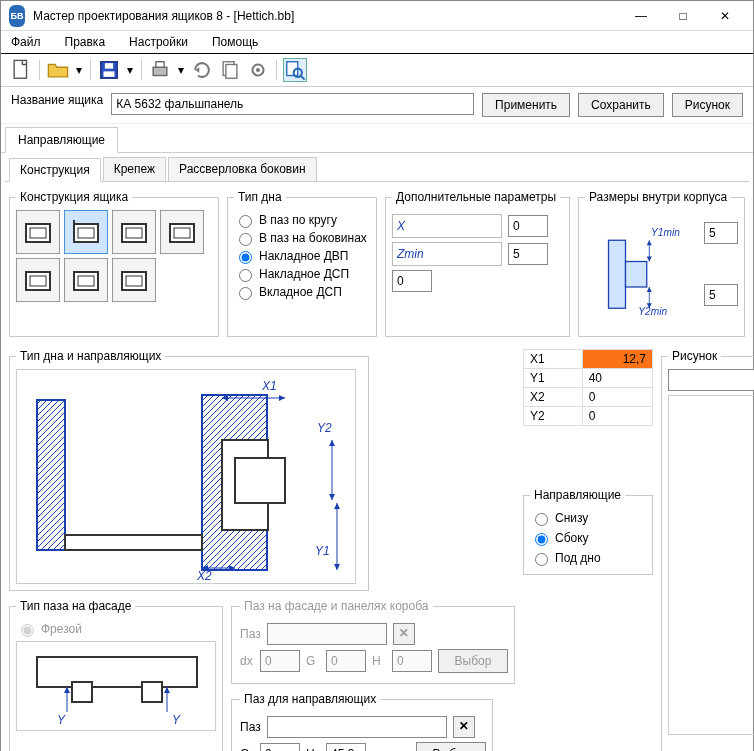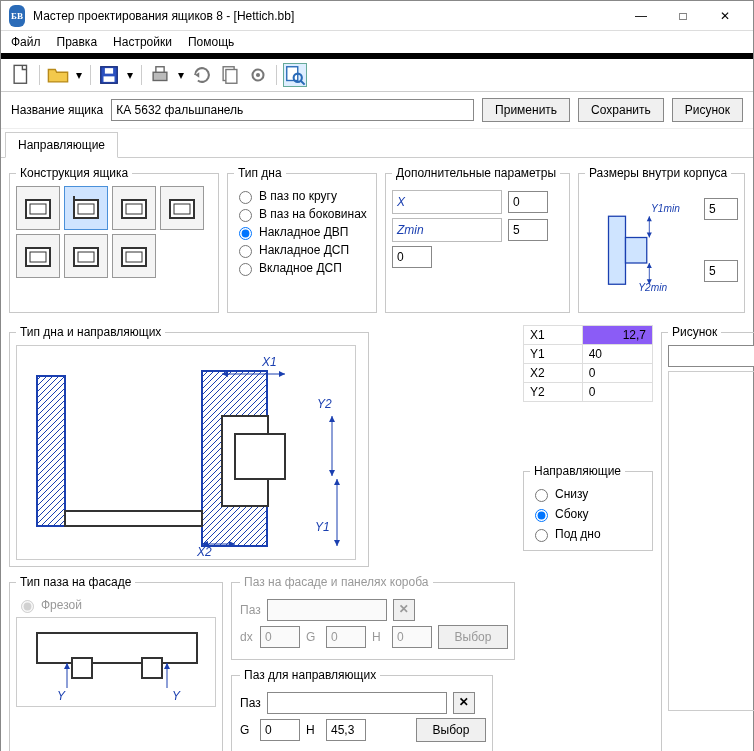--- a/index.html
+++ b/index.html
@@ -1,29 +1,29 @@
 <!DOCTYPE html>
 <html><head>
 <meta charset="utf-8">
 <style>
 * { box-sizing: border-box; font-family: "Segoe UI", Tahoma, sans-serif; font-size: 12px; }
 body { margin: 0; background: #fff; }
 .window { width: 754px; border: 1px solid #888; background: #fff; }
 .titlebar { height: 30px; display: flex; align-items: center; padding: 0 8px; border-bottom: 1px solid #ddd; }
-.titlebar .icon { width: 16px; height: 22px; background: #2a6bb8; color: #fff; font-size: 9px; font-weight: bold; display: flex; align-items: center; justify-content: center; border-radius: 6px; font-family: Liberation Serif, serif; }
+.titlebar .icon { width: 16px; height: 22px; background: #2a6bb8; color: #fff; font-size: 9px; font-weight: bold; display: flex; align-items: center; justify-content: center; border-radius: 6px; }
 .titlebar .title { margin-left: 8px; flex: 1; }
 .titlebar .btns { display: flex; gap: 2px; }
 .titlebar .btns span { width: 40px; height: 24px; display: flex; align-items: center; justify-content: center; cursor: pointer; }
-.menubar { padding: 4px 10px; display: flex; gap: 16px; border-bottom: 6px solid #000000; }
+.menubar { padding: 4px 10px; display: flex; gap: 24px; border-bottom: 1px solid #000000; }
 .menubar span { cursor: pointer; }
 .toolbar { padding: 4px 8px; display: flex; gap: 4px; align-items: center; border-bottom: 1px solid #ccc; }
 .tbtn { width: 24px; height: 24px; border: 1px solid transparent; display: flex; align-items: center; justify-content: center; cursor: pointer; }
 .tbtn.active { border-color: #6a9; background: #def; }
 .sep { width: 1px; height: 20px; background: #ccc; margin: 0 2px; }
-.row { padding: 6px 10px; display: flex; align-items: center; gap: 8px; border-bottom: 1px solid #eee; }
+.row { padding: 6px 10px; display: flex; align-items: flex-start; gap: 8px; border-bottom: 1px solid #eee; }
 .label { white-space: nowrap; }
 input[type=text] { border: 1px solid #888; padding: 3px 4px; height: 22px; }
 .btn { border: 1px solid #888; background: #f0f0f0; padding: 4px 12px; cursor: pointer; min-width: 70px; text-align: center; height: 24px; }
 
 .tabs { display: flex; border-bottom: 1px solid #ccc; padding-left: 4px; margin-top: 2px; }
 .tab { padding: 5px 12px; border: 1px solid #ccc; border-bottom: none; background: #f4f4f4; cursor: pointer; margin-right: 2px; }
 .tab.active { background: #fff; border-bottom: 1px solid #fff; position: relative; top: 1px; }
 
 .inner-tabs { display: flex; border-bottom: 1px solid #ccc; padding-left: 4px; }
 .inner-tab { padding: 4px 10px; border: 1px solid #ccc; border-bottom: none; background: #f4f4f4; cursor: pointer; margin-right: 2px; }
@@ -41,21 +41,21 @@
 .param-row input { width: 40px; }
 .dim-fig { width: 120px; height: 120px; border: none; display: flex; align-items: center; justify-content: center; }
 .content2 { padding: 4px 8px 8px 8px; display: flex; gap: 8px; }
 .leftcol { display: flex; flex-direction: column; gap: 8px; }
 .midcol { display: flex; flex-direction: column; gap: 6px; }
 .rightcol { flex: 1; }
 .big-fig { width: 340px; height: 215px; border: 1px solid #ccc; background: #fff; }
 .tbl { border: 1px solid #ccc; border-collapse: collapse; width: 130px; }
 .tbl td { border: 1px solid #ddd; padding: 2px 6px; text-align: left; }
 .tbl td.val { width: 55px; }
-.tbl td.sel { background: #8b5cf6; padding-left: 40px; }
+.tbl td.sel { background: #f97316; padding-left: 40px; }
 .radio-row { display: flex; flex-direction: column; }
 .small-fig { width: 200px; height: 90px; border: 1px solid #ccc; margin-top: 4px; background: #fff; }
 .groove-row { display: flex; align-items: center; gap: 6px; margin: 4px 0; }
 .groove-row input { width: 40px; }
 .groove-row input.wide { width: 120px; }
 .groove-row .lbl { min-width: 14px; }
 .groove-row .x { width: 22px; height: 22px; border: 1px solid #888; background: #f0f0f0; text-align: center; cursor: pointer; font-weight: bold; line-height: 18px; }
 .disabled, .disabled * { color: #999; }
 .pic-area { border: 1px solid #ccc; height: 340px; margin-top: 4px; }
 .pic-path { display: flex; gap: 4px; align-items: center; }
@@ -148,20 +148,27 @@
     <input type="text" style="flex: 1 1 0%;" value="КА 5632 фальшпанель">
     <button class="btn">Применить</button>
     <button class="btn">Сохранить</button>
     <button class="btn">Рисунок</button>
   </div>
 
   <div class="tabs">
     <div class="tab active">Направляющие</div>
   </div>
 
+  <div style="padding:4px 4px 0 4px">
+    <div class="inner-tabs">
+      <div class="inner-tab active">Конструкция</div>
+      <div class="inner-tab">Крепеж</div>
+      <div class="inner-tab">Рассверловка боковин</div>
+    </div>
+  </div>
 
   <div class="content">
     <fieldset style="width:210px">
       <legend>Конструкция ящика</legend>
       <div class="box-grid">
         <div class="box-icon">
             <svg viewBox="0 0 32 32">
               <rect x="4" y="8" width="24" height="18" fill="#fff" stroke="#333" stroke-width="2"></rect>
               <rect x="8" y="12" width="16" height="10" fill="none" stroke="#333"></rect>
             </svg>

